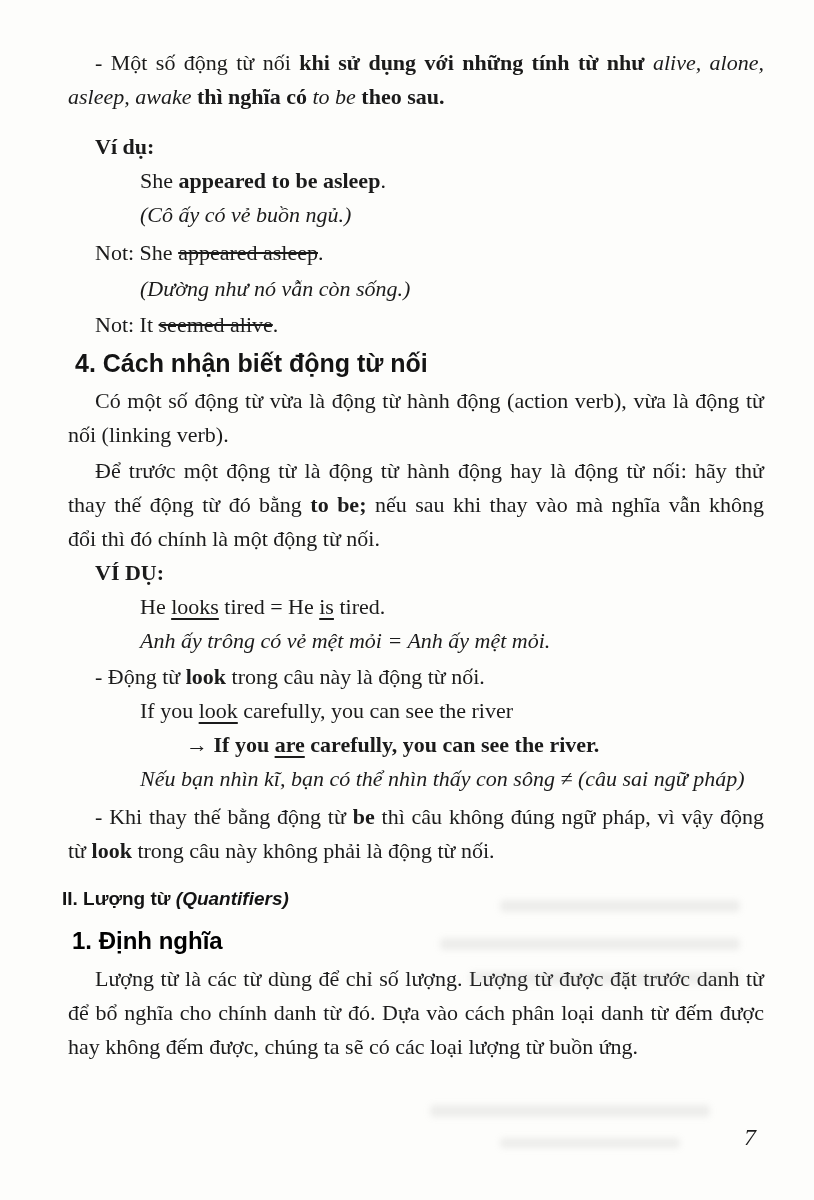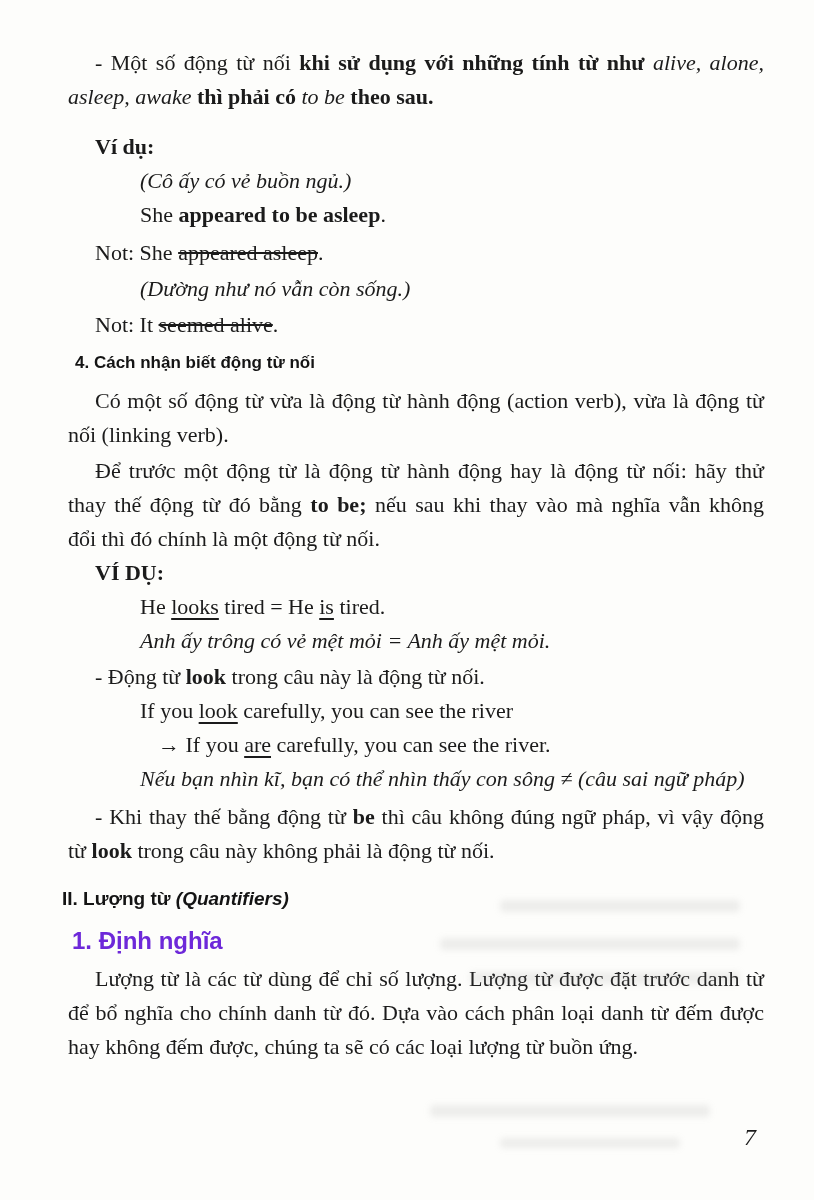--- a/index.html
+++ b/index.html
@@ -14,62 +14,62 @@
     line-height:34px;
     color:#1b1b1b;
     overflow:hidden;
   }
   .para{margin:0;}
   .ln{min-height:34px;}
   .fill{text-align:justify;text-align-last:justify;}
   .ti{text-indent:27px;}
   .ind1{margin-left:27px;}
   .ind2{margin-left:72px;}
-  .ind3{margin-left:90px;}
+  .ind3{margin-left:118px;font-weight:bold;}
   .b{font-weight:700;}
   .i{font-style:italic;}
   .u{text-decoration:underline;text-underline-offset:4px;text-decoration-thickness:1.5px;}
   .strike{text-decoration:line-through;text-decoration-thickness:1.5px;text-align:center;}
   .mt16{margin-top:16px}.mt4{margin-top:4px}.mt2{margin-top:2px}
   .h4{
     font-family:"Liberation Sans", sans-serif;font-weight:700;
-    font-size:17px;line-height:38px;margin:2px 0 0 7px;color:#141414;
+    font-size:25px;line-height:38px;margin:2px 0 0 7px;color:#141414;
   }
   .h2{
     font-family:"Liberation Sans", sans-serif;font-weight:700;
     font-size:19px;line-height:42px;margin:10px 0 0 -6px;color:#141414;
   }
   .hdn{
     font-family:"Liberation Sans", sans-serif;font-weight:700;
-    font-size:24px;line-height:38px;margin:2px 0 0 4px;color:#6d28d9;
+    font-size:24px;line-height:38px;margin:2px 0 0 4px;color:#000000;
   }
   .pageno{
     position:absolute;right:58px;top:1120px;
     font-style:italic;font-size:24px;color:#1b1b1b;
   }
   .bleed{
     position:absolute;background:rgba(140,140,140,0.14);
     filter:blur(3px);border-radius:4px;pointer-events:none;
   }
 </style>
 </head>
 <body>
 
 <div class="page">
 
   <div class="para">
     <div class="ln fill ti"><span>- Một số động từ nối </span><span class="b">khi sử dụng với những tính từ như </span><span class="i">alive, alone,</span></div>
-    <div class="ln"><span class="i">asleep, awake </span><span class="b">thì phải có </span><span class="i">to be </span><span class="b">theo sau.</span></div>
+    <div class="ln"><span class="i">asleep, awake </span><span class="b">thì nghĩa có </span><span class="i">to be </span><span class="b">theo sau.</span></div>
   </div>
 
   <div class="ln mt16 ind1 b"><span>Ví dụ:</span></div>
 
   <div class="para ind2">
+    <div class="ln"><span>She </span><span class="b">appeared to be asleep</span><span>.</span></div>
     <div class="ln i"><span>(Cô ấy có vẻ buồn ngủ.)</span></div>
-    <div class="ln"><span>She </span><span class="b">appeared to be asleep</span><span>.</span></div>
   </div>
 
   <div class="ln mt4 ind1"><span>Not: She </span><span class="strike">appeared asleep</span><span>.</span></div>
 
   <div class="para mt2 ind2">
     <div class="ln i"><span>(Dường như nó vẫn còn sống.)</span></div>
   </div>
 
   <div class="ln mt2 ind1"><span>Not: It </span><span class="strike">seemed alive</span><span>.</span></div>
 

